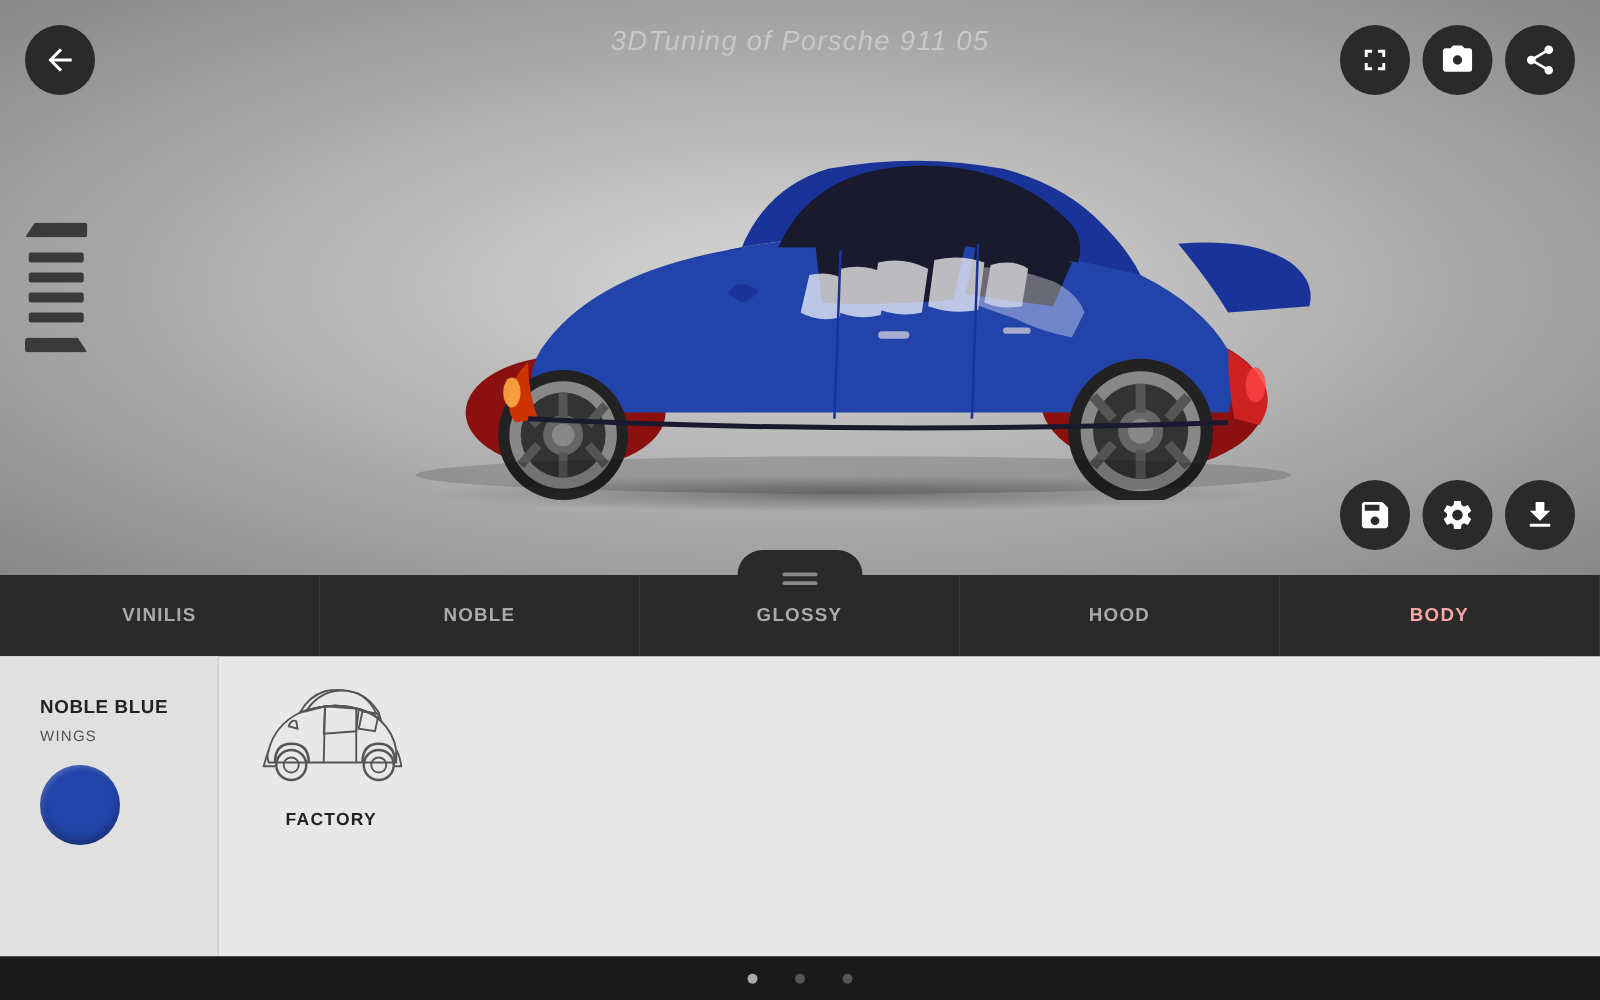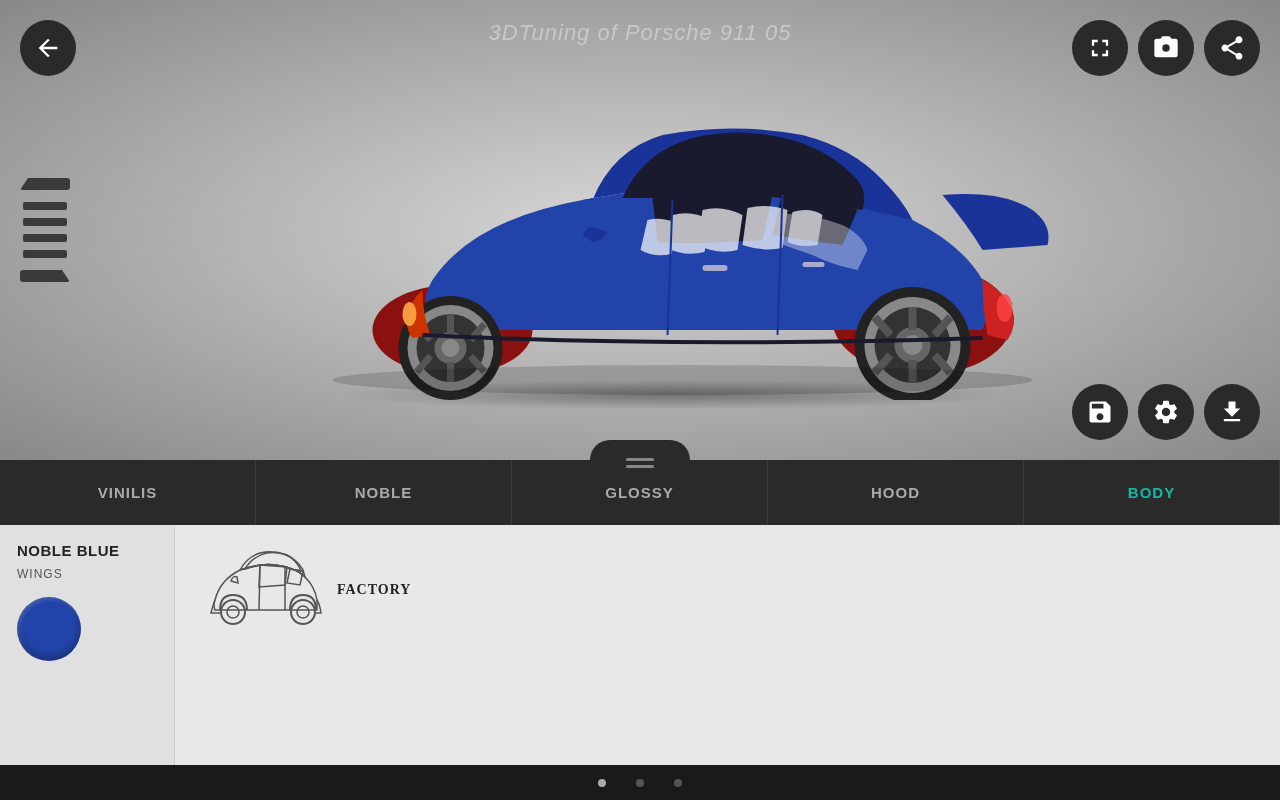--- a/index.html
+++ b/index.html
@@ -173,39 +173,39 @@
       color: #aaa;
       font-size: 15px;
       font-weight: 600;
       letter-spacing: 1px;
       cursor: pointer;
       height: 100%;
       border-right: 1px solid #3a3a3a;
     }
     .tab-item:last-child { border-right: none; }
     .tab-item.active {
-      color: #14b8a6;
+      color: #fca5a5;
       font-weight: 700;
     }
 
     
     .bottom-content {
       width: 1280px;
       height: 275px;
       background: #e8e8e8;
       display: flex;
       position: relative;
     }
 
     
     .color-panel {
       width: 175px;
       background: #e0e0e0;
       border-right: 1px solid #ccc;
-      padding: 17px;
+      padding: 32px;
       display: flex;
       flex-direction: column;
       gap: 8px;
     }
     .color-name {
       font-size: 15px;
       font-weight: 700;
       color: #222;
       letter-spacing: 0.5px;
     }
@@ -227,25 +227,24 @@
     .options-panel {
       flex: 1;
       padding: 20px 30px;
       display: flex;
       gap: 20px;
       align-items: flex-start;
     }
 
     .option-item {
       display: flex;
-      flex-direction: row;
+      flex-direction: column;
       align-items: center;
       gap: 12px;
       cursor: pointer;
-      font-family: Liberation Serif, serif;
     }
     .option-image {
       width: 120px;
       height: 90px;
       display: flex;
       align-items: center;
       justify-content: center;
     }
     .option-label {
       font-size: 14px;

